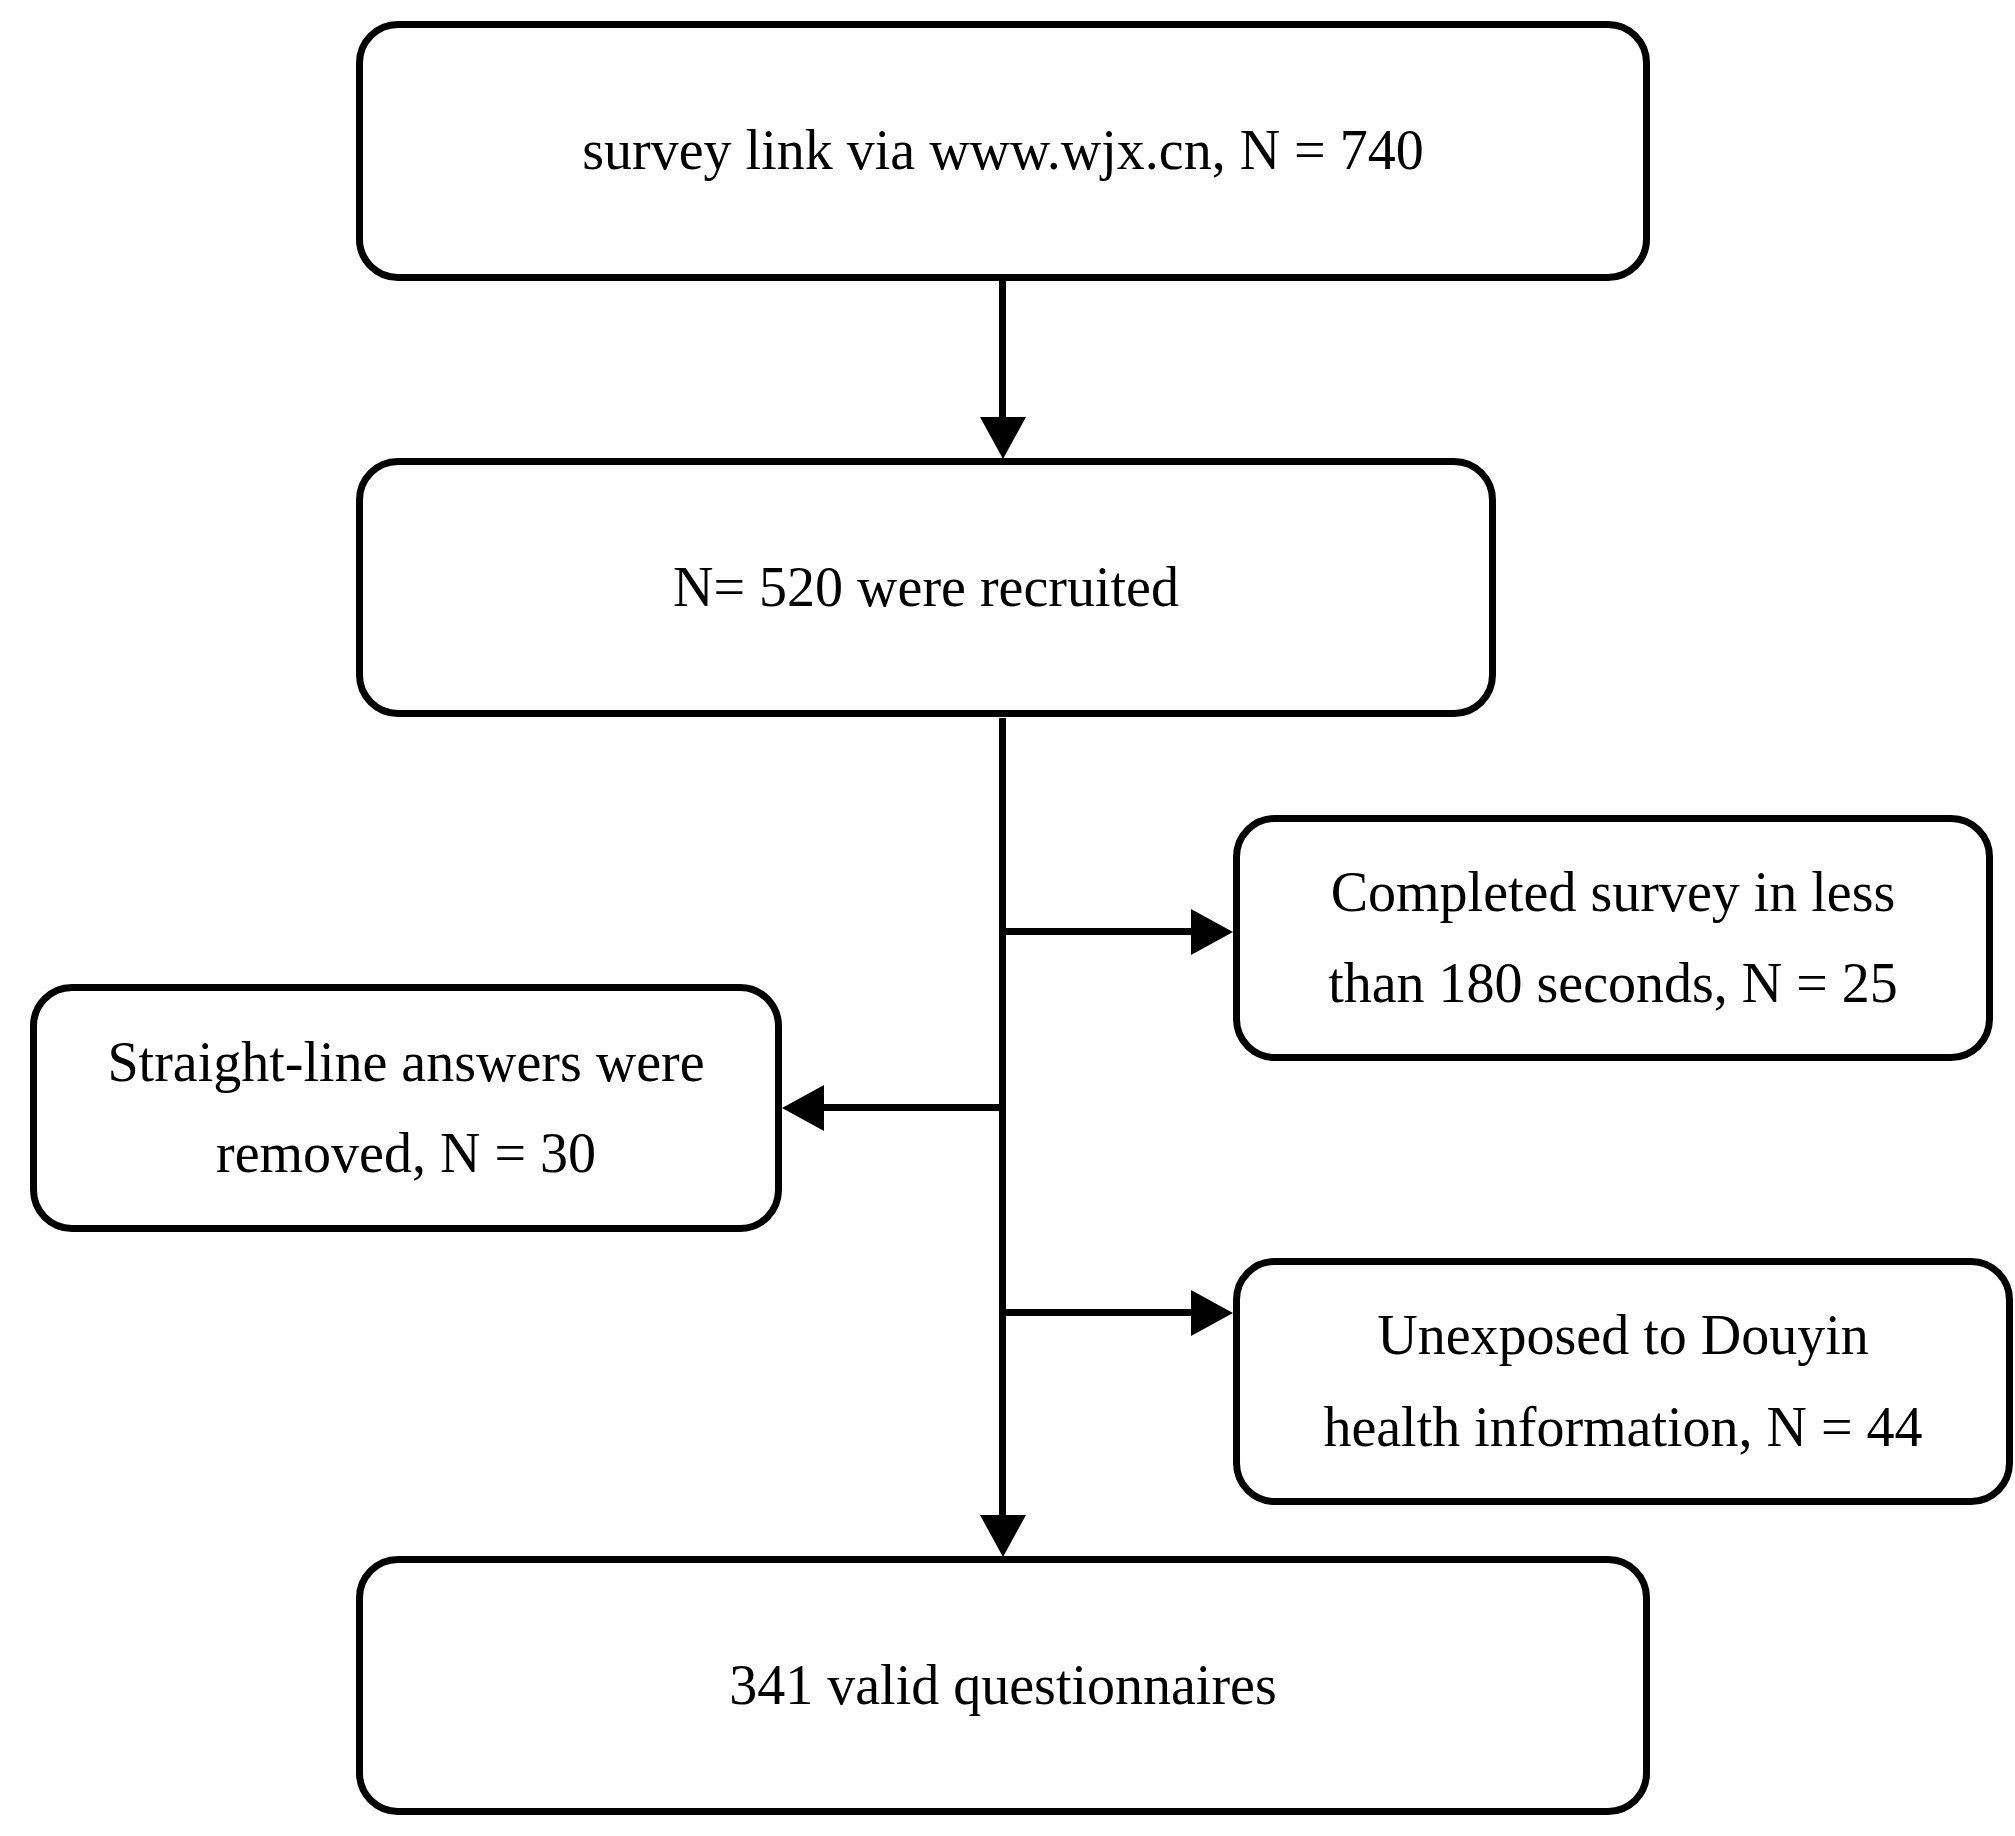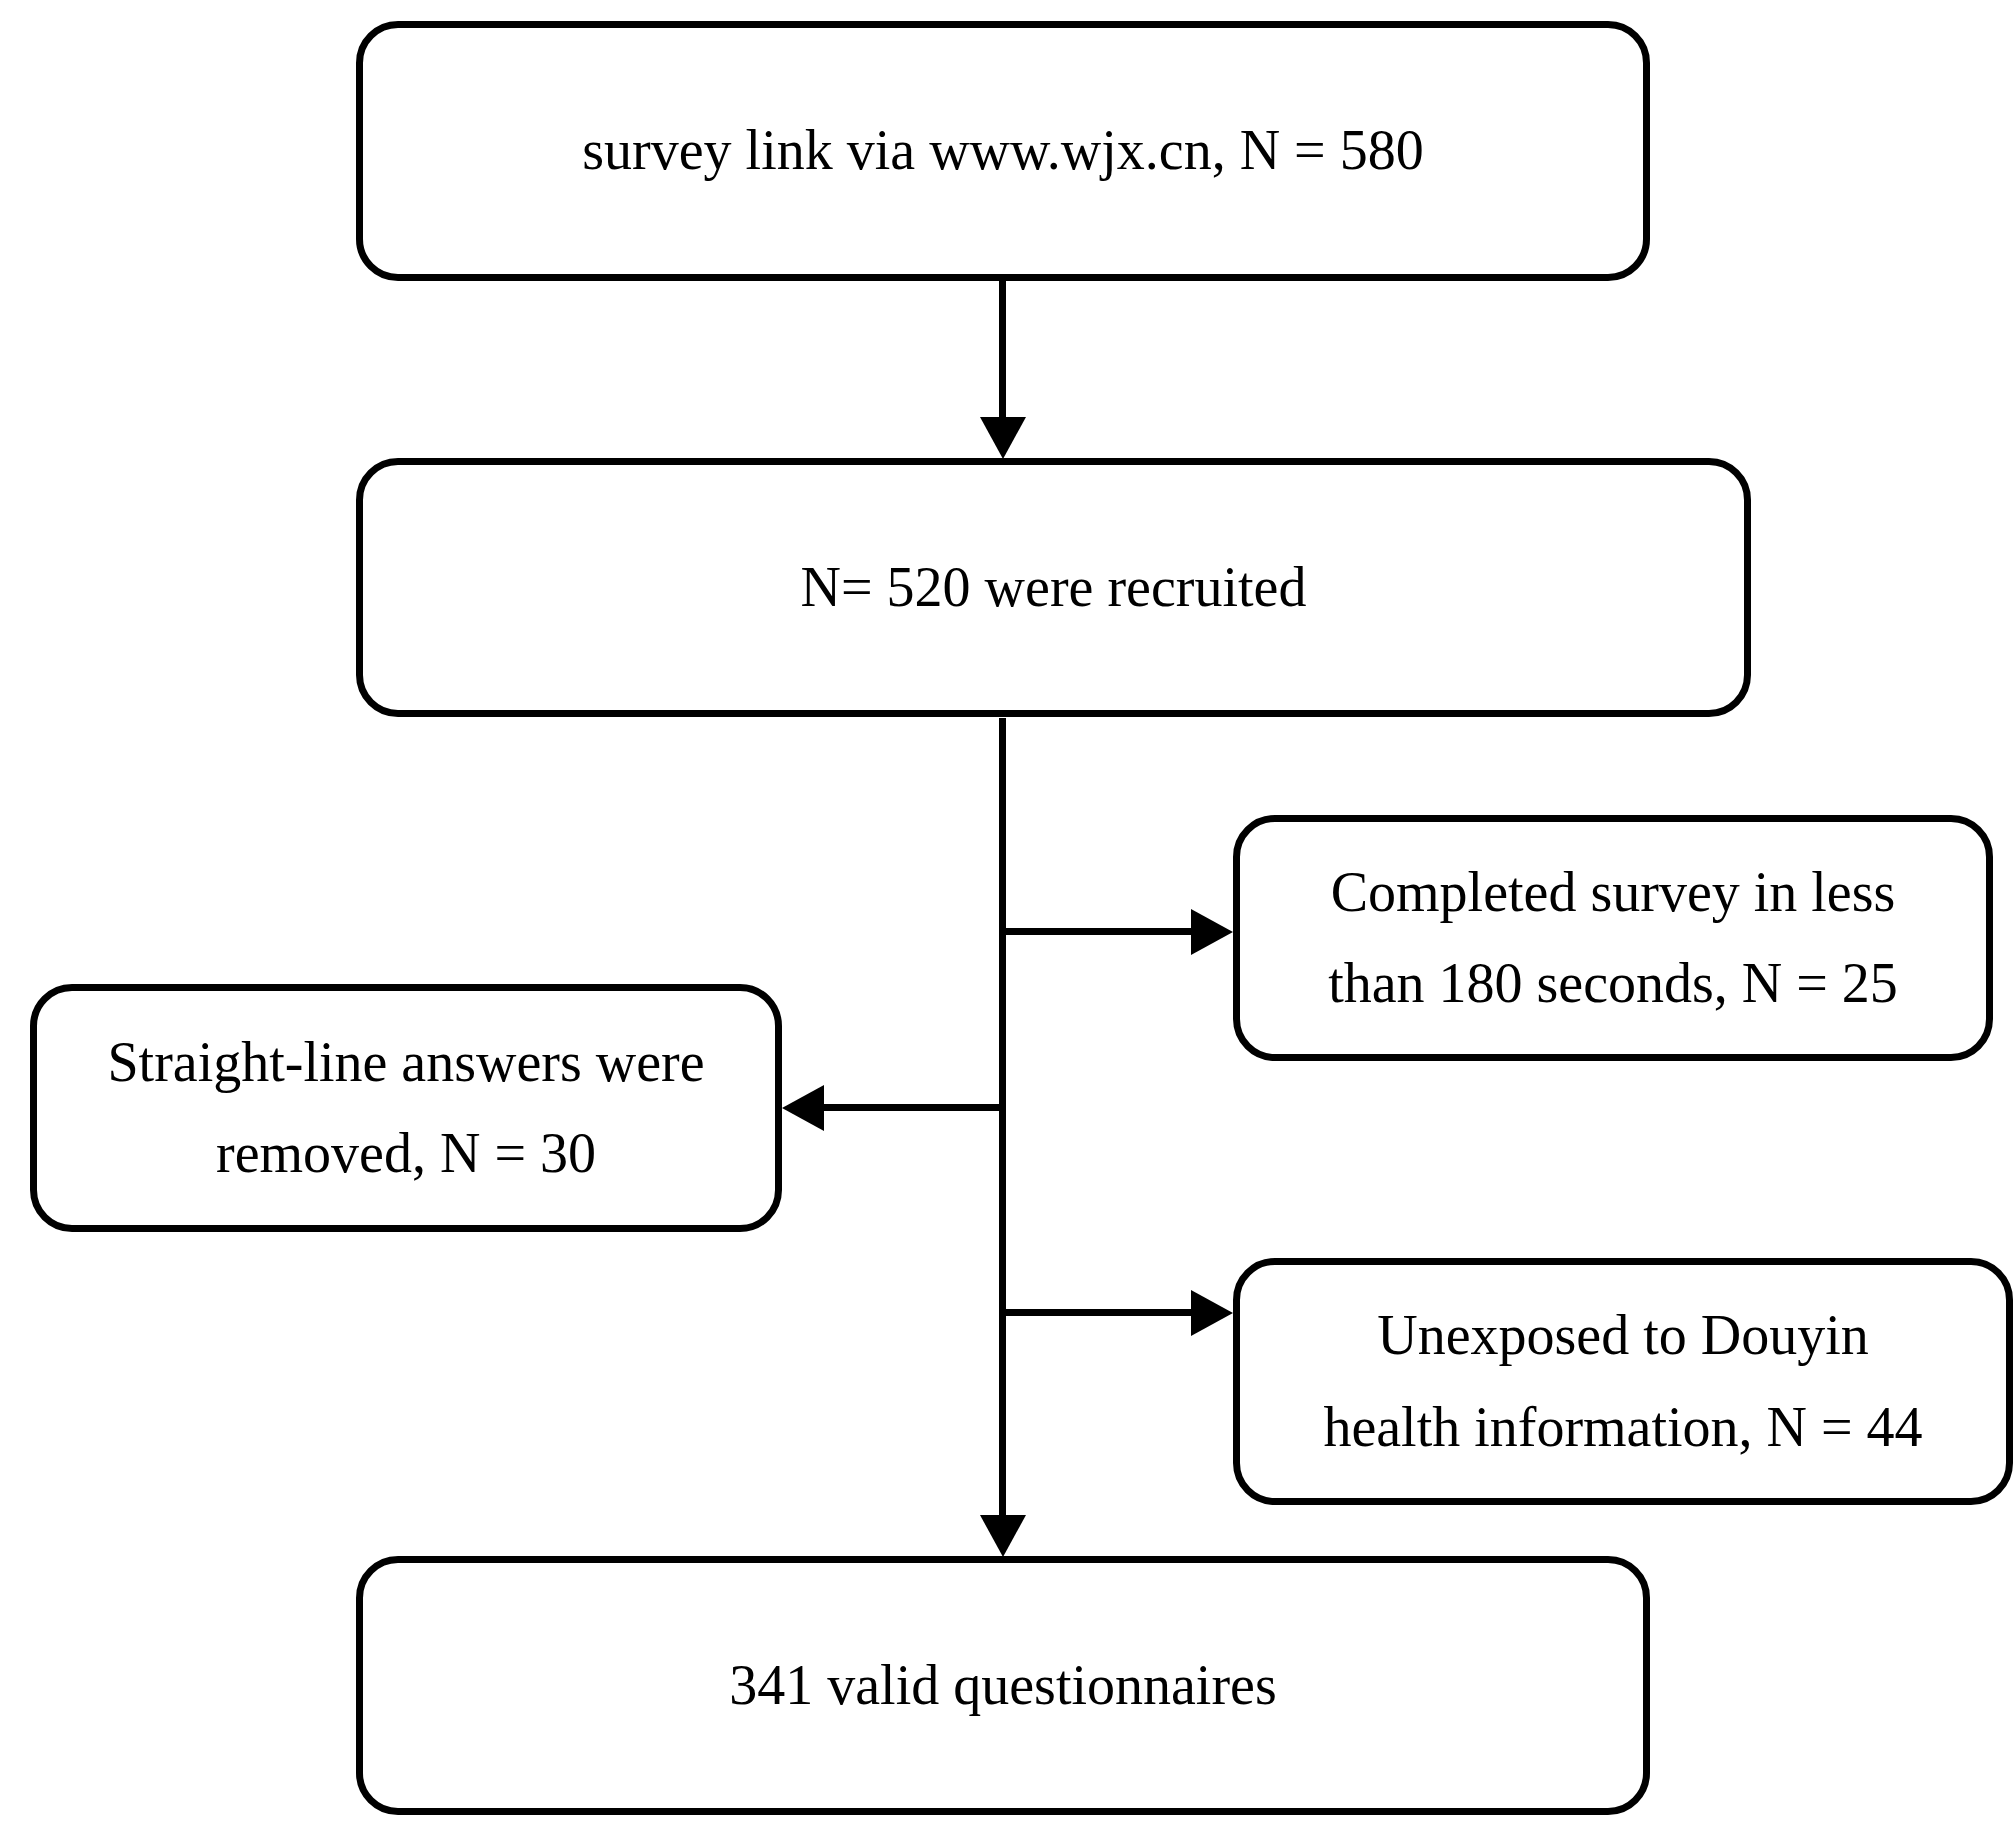--- a/index.html
+++ b/index.html
@@ -39,27 +39,27 @@
   .arrow.down{border-left:23px solid transparent;border-right:23px solid transparent;border-top:42px solid var(--stroke);}
   .arrow.right{border-top:23px solid transparent;border-bottom:23px solid transparent;border-left:42px solid var(--stroke);}
   .arrow.left{border-top:23px solid transparent;border-bottom:23px solid transparent;border-right:42px solid var(--stroke);}
 </style>
 </head>
 <body>
 
 <div class="canvas">
 
   <div class="node" style="left:356px;top:21px;width:1294px;height:260px">
-    <span>survey link via www.wjx.cn, N = 580</span>
+    <span>survey link via www.wjx.cn, N = 740</span>
   </div>
 
   <div class="vline" style="left:999px;top:281px;height:137px"></div>
   <div class="arrow down" style="left:980px;top:417px"></div>
 
-  <div class="node" style="left:356px;top:458px;width:1395px;height:259px">
+  <div class="node" style="left:356px;top:458px;width:1140px;height:259px">
     <span>N= 520 were recruited</span>
   </div>
 
   <div class="vline" style="left:999px;top:718px;height:798px"></div>
   <div class="arrow down" style="left:980px;top:1515px"></div>
 
   <div class="hline" style="left:1002px;top:928px;width:190px"></div>
   <div class="arrow right" style="left:1191px;top:909px"></div>
   <div class="node" style="left:1233px;top:815px;width:760px;height:246px">
     <span>Completed survey in less</span>

